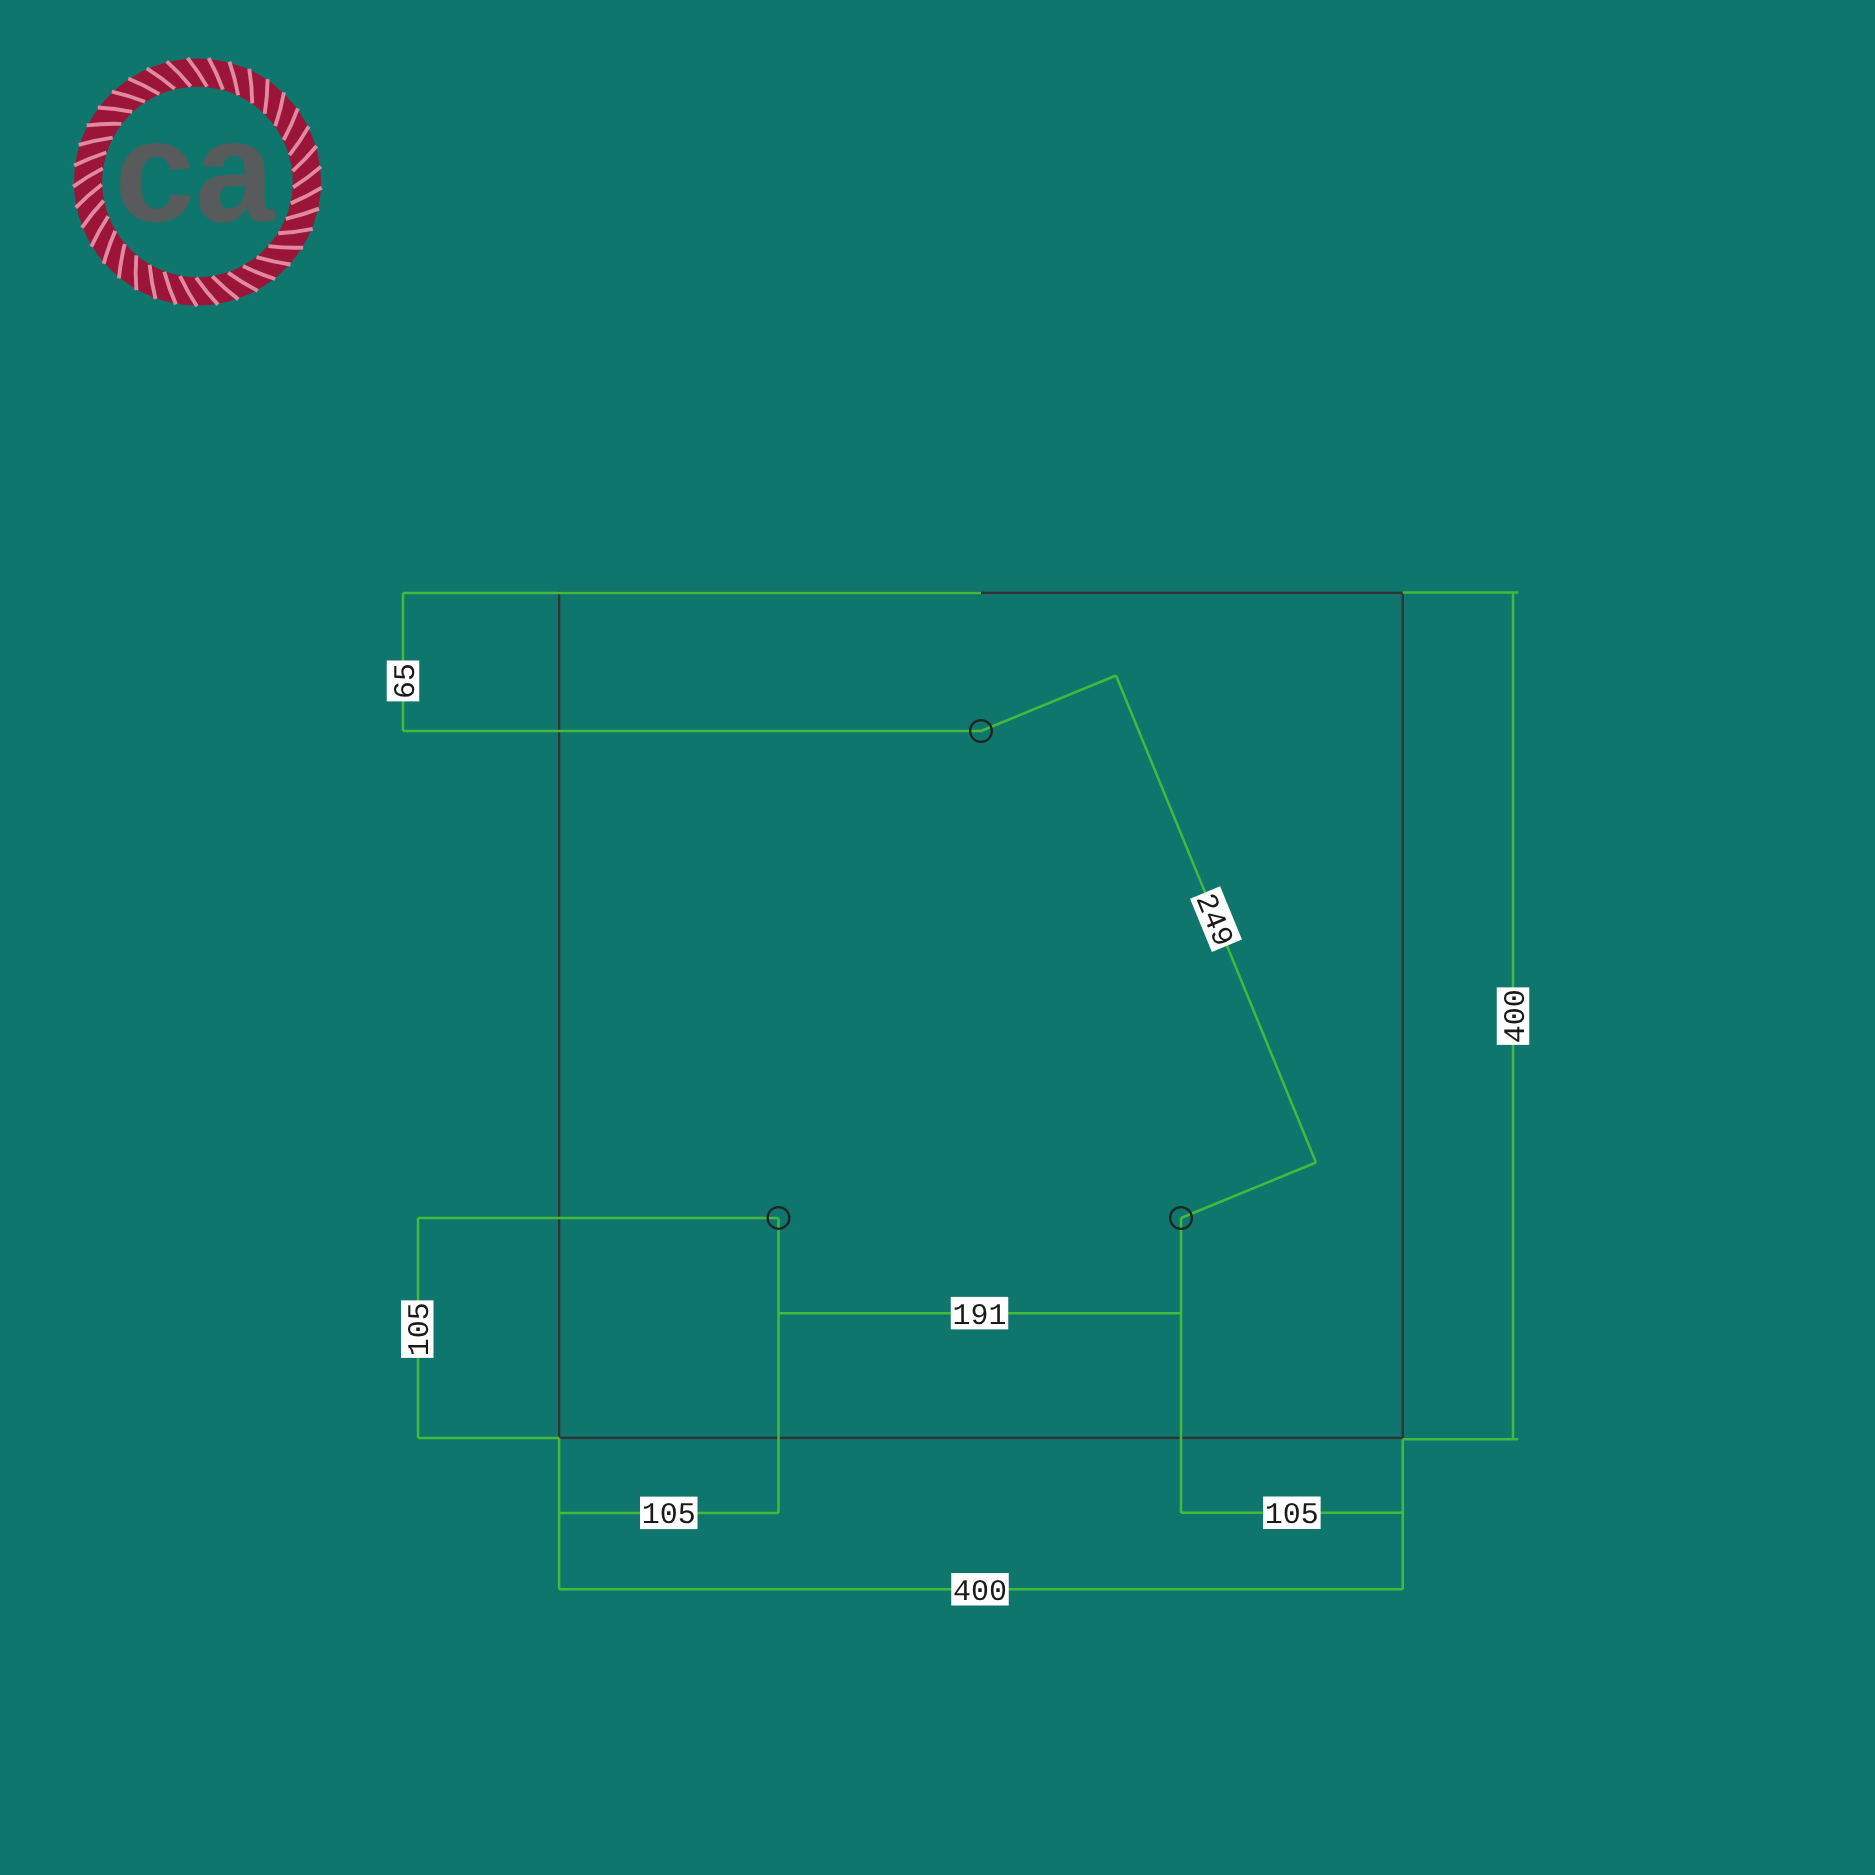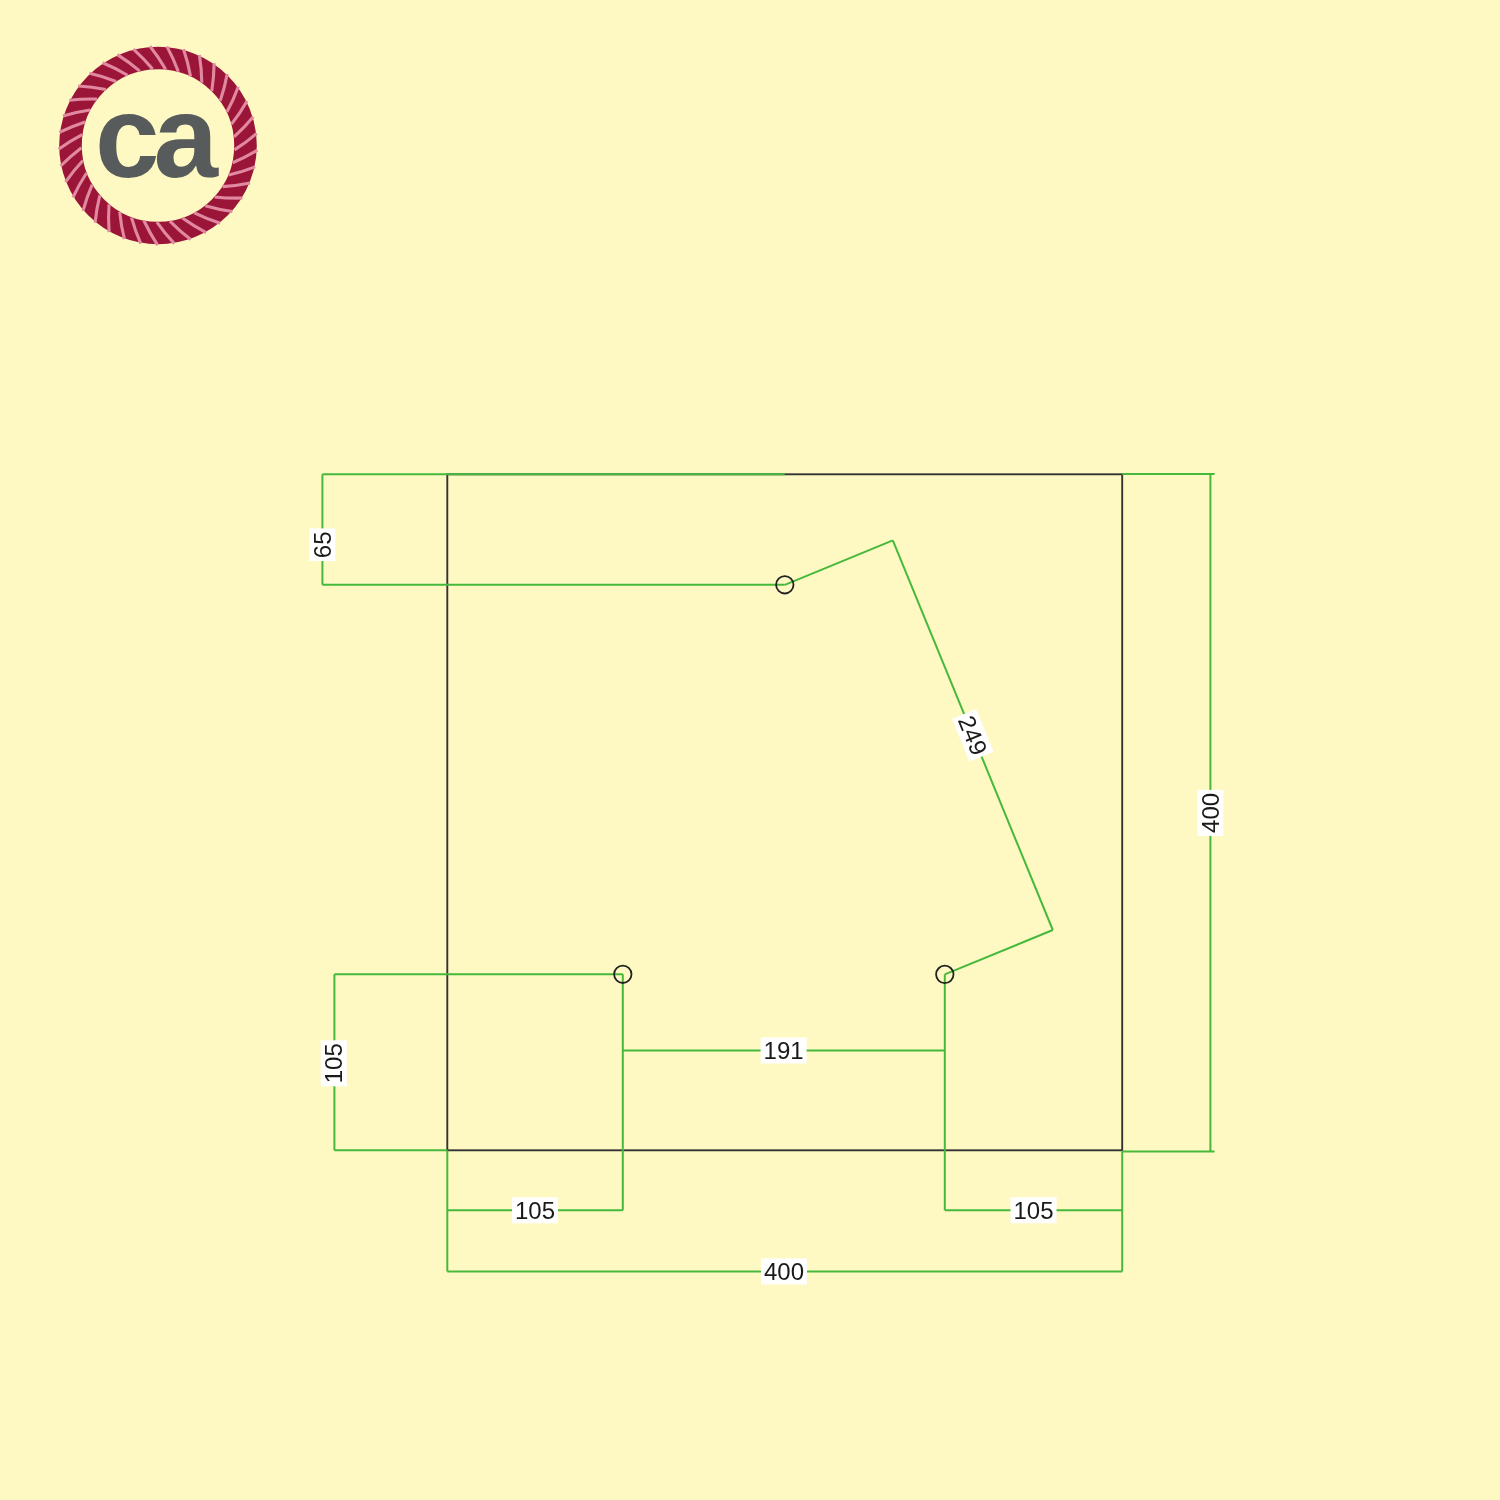--- a/index.html
+++ b/index.html
@@ -1,17 +1,17 @@
 <!DOCTYPE html>
 <html><head>
 <meta charset="utf-8">
 <style>
   html,body { margin:0; padding:0; background:#ffffff; }
-  .page { position:relative; width:1500px; height:1500px; background:#fef9c3;
-          font-family:Liberation Sans, sans-serif; }
+  .page { position:relative; width:1500px; height:1500px; background:#0f766e;
+          font-family:Liberation Mono, monospace; }
   svg { position:absolute; left:0; top:0; }
   .dim { stroke:#46b93c; stroke-width:2; fill:none; }
   .plate { stroke:#333333; stroke-width:1.9; fill:none; }
   .hole { stroke:#222222; stroke-width:1.8; fill:none; }
   .mask rect { fill:#ffffff; }
   .lbl { font-size:24px; fill:#1a1a1a; text-anchor:middle; }
 </style>
 </head>
 <body>
 <div class="page">

